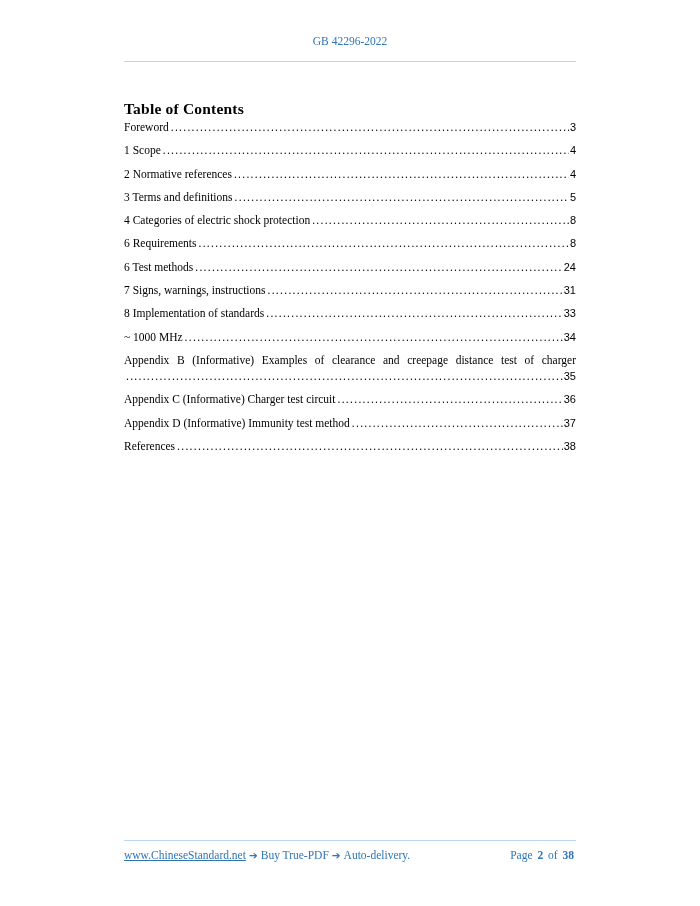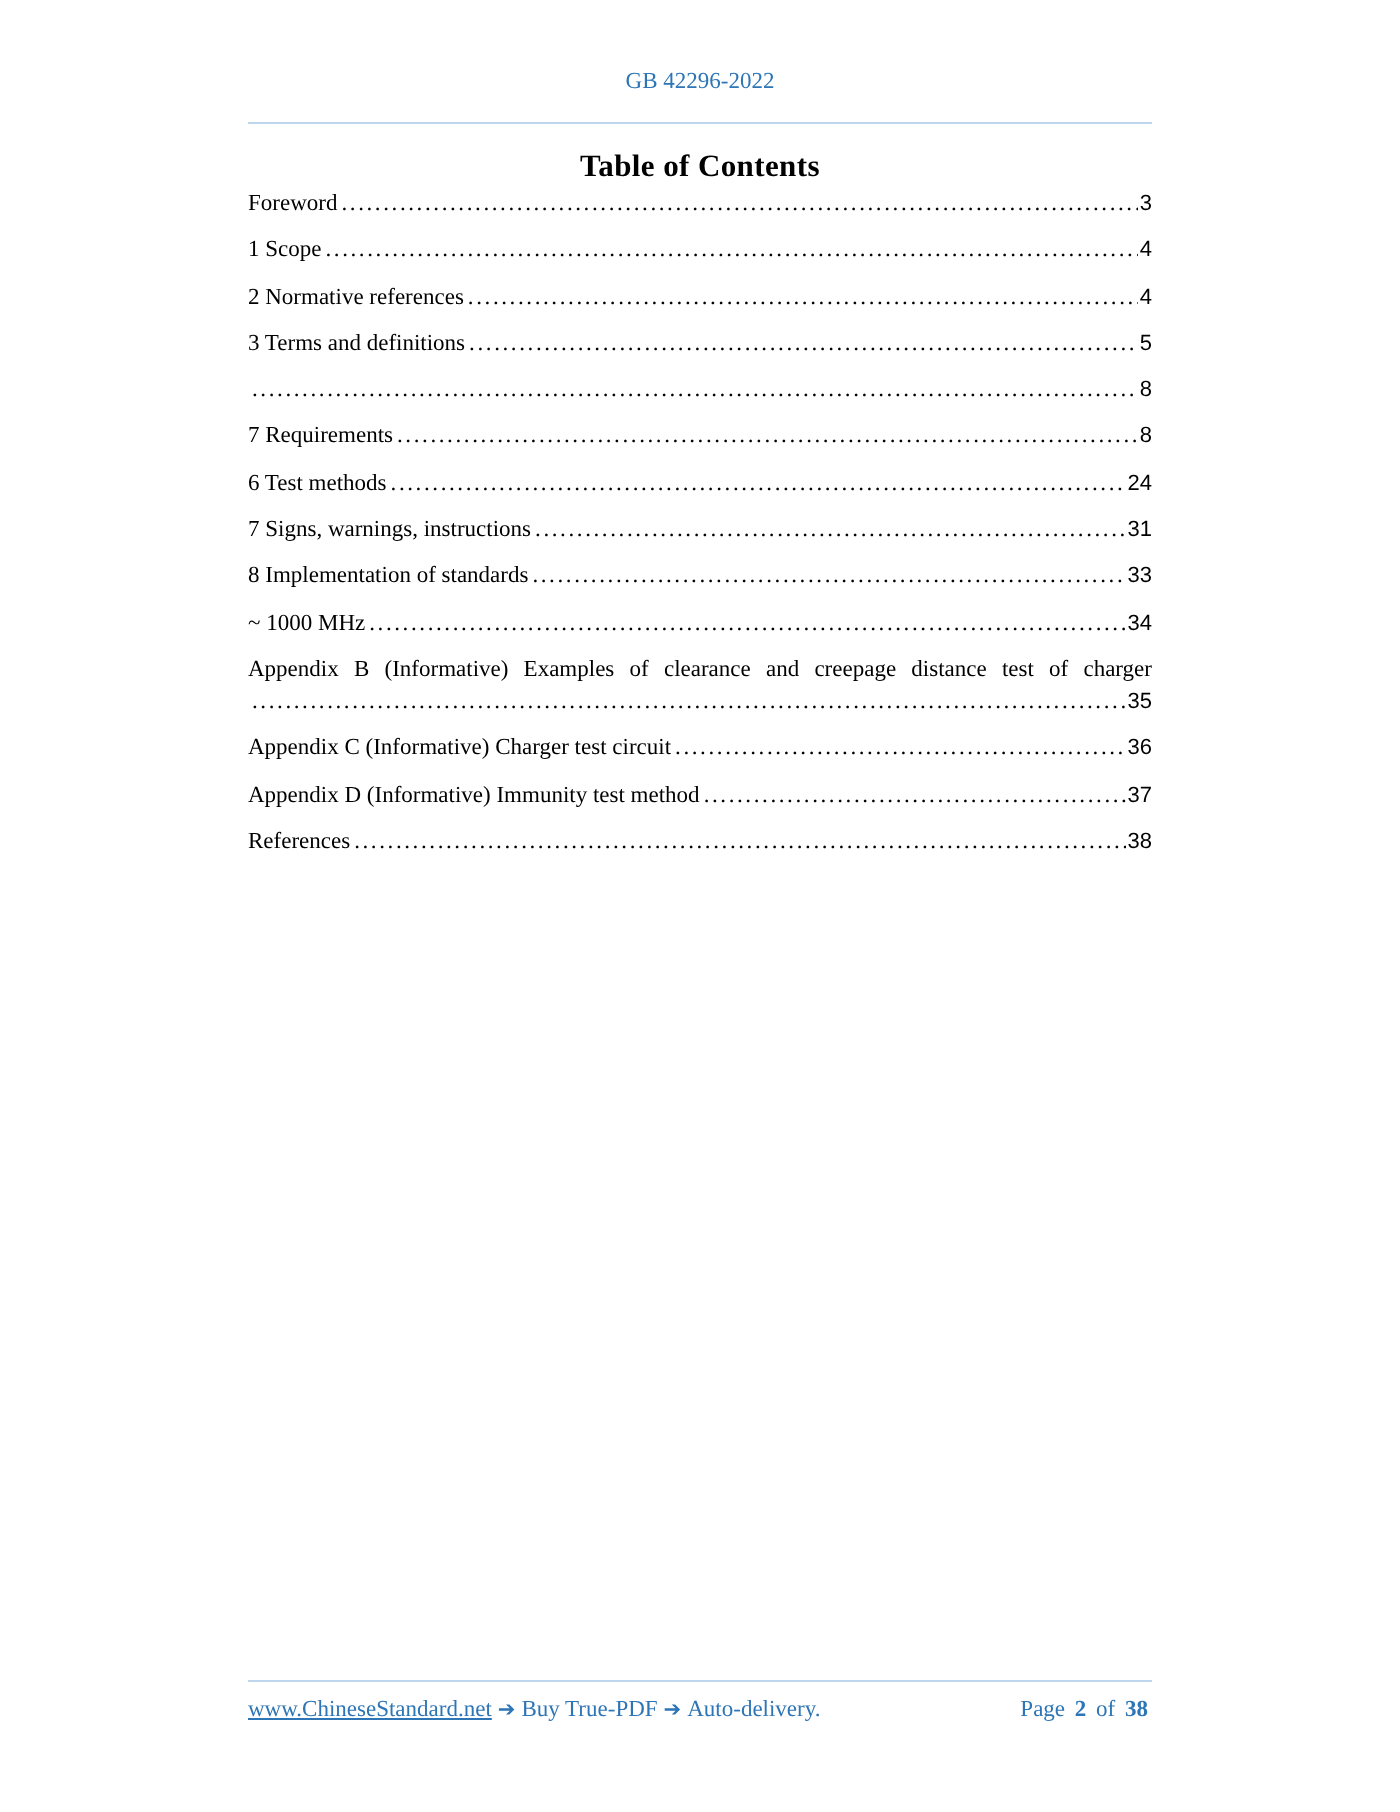--- a/index.html
+++ b/index.html
@@ -27,22 +27,22 @@
     text-align:center;
     font-size:11.5px;line-height:14px;
     color:var(--accent);
   }
   .header-rule{
     margin-top:13px;
     border-top:1px solid var(--rule);
     height:0;
   }
   .page-title{
-    margin-top:12px;
-    text-align:center;
+    margin-top:37px;
+    text-align:left;
     font-size:15.5px;line-height:20px;
     font-weight:bold;
     letter-spacing:0.2px;
   }
   .toc{
     font-size:11.5px;
   }
   .toc-entry{margin-bottom:7.3px;}
   .toc-row{
     display:flex;
@@ -137,27 +137,28 @@
         </div>
         <div class="toc-entry">
           <div class="toc-row">
             <span class="toc-label">3 Terms and definitions</span>
             <span class="leader">....................................................................................................................................................................................................................................................................</span>
             <span class="toc-page">5</span>
           </div>
         </div>
         <div class="toc-entry">
           <div class="toc-row">
+            <span class="toc-label">4 Categories of electric shock protection</span>
             <span class="leader">....................................................................................................................................................................................................................................................................</span>
             <span class="toc-page">8</span>
           </div>
         </div>
         <div class="toc-entry">
           <div class="toc-row">
-            <span class="toc-label">7 Requirements</span>
+            <span class="toc-label">6 Requirements</span>
             <span class="leader">....................................................................................................................................................................................................................................................................</span>
             <span class="toc-page">8</span>
           </div>
         </div>
         <div class="toc-entry">
           <div class="toc-row">
             <span class="toc-label">6 Test methods</span>
             <span class="leader">....................................................................................................................................................................................................................................................................</span>
             <span class="toc-page">24</span>
           </div>

